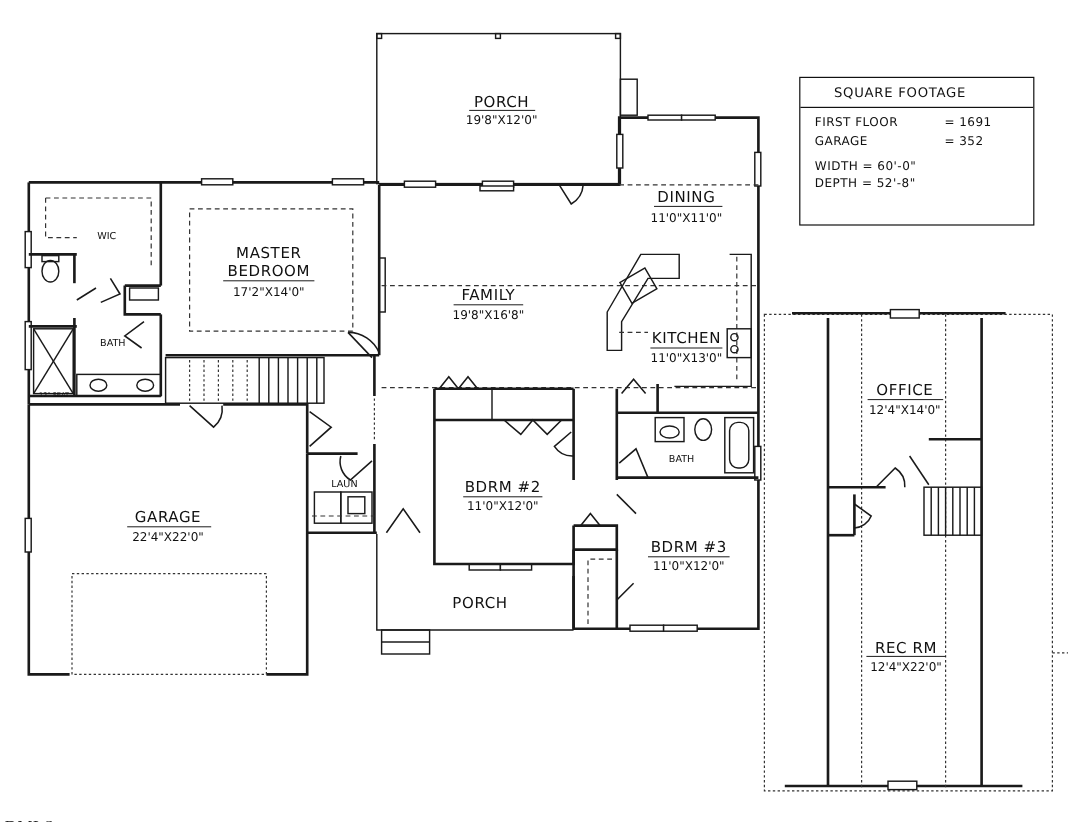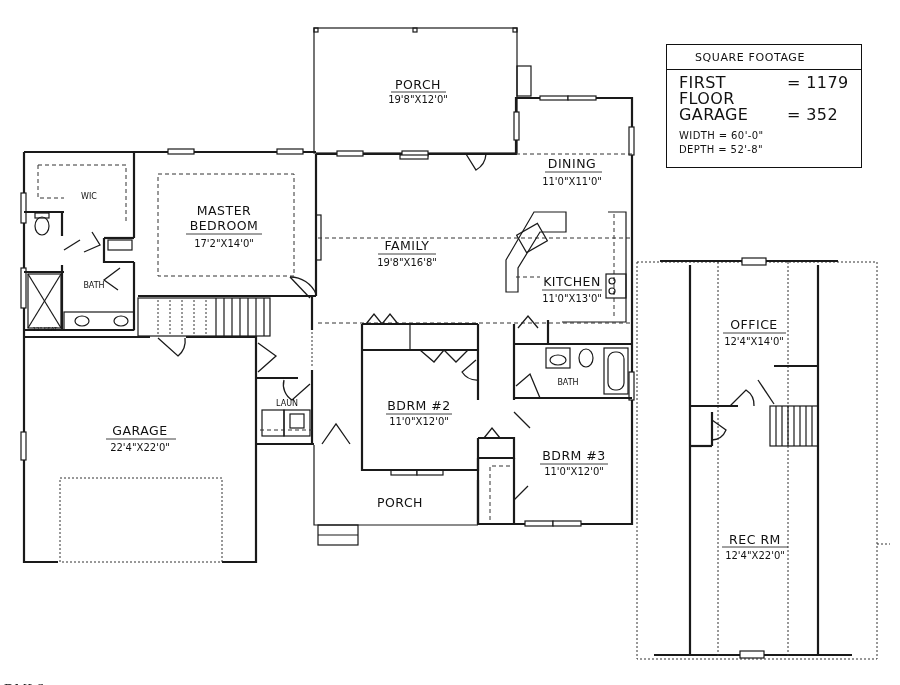--- a/index.html
+++ b/index.html
@@ -10,25 +10,25 @@
   .wt { fill:none; stroke:#1a1a1a; stroke-width:1.2; }
   .dash { fill:none; stroke:#333; stroke-width:1; stroke-dasharray:4 3; }
   .dot { fill:none; stroke:#333; stroke-width:1; stroke-dasharray:2 2; }
   .win { fill:#fff; stroke:#1a1a1a; stroke-width:1.2; }
   .door { fill:none; stroke:#1a1a1a; stroke-width:1.3; }
   .lbl { font-family:"DejaVu Sans", sans-serif; fill:#111; text-anchor:middle; }
   .room { font-size:12.5px; letter-spacing:0.5px; }
   .dim { font-size:10px; }
   .small { font-size:8px; }
   .tiny { font-size:5.5px; }
-  .sq-box { position:absolute; left:666px; top:44px; width:196px; height:124px;
+  .sq-box { position:absolute; left:666px; top:64px; width:196px; height:124px;
             border:1.5px solid #111; box-sizing:border-box; background:#fff; }
   .sq-title { height:24px; border-bottom:1.5px solid #111; font-size:11px;
               letter-spacing:0.6px; padding-left:28px; line-height:26px; color:#111; }
-  .sq-row { display:flex; font-size:16px; color:#111; letter-spacing:0.4px;
+  .sq-row { display:flex; font-size:10px; color:#111; letter-spacing:0.4px;
             padding-left:12px; line-height:16px; }
   .sq-row .k { width:108px; }
   .sq-gap { height:6px; }
   .sq-row2 { font-size:10px; color:#111; letter-spacing:0.4px; padding-left:12px; line-height:14px; }
   .mls { position:absolute; left:4px; top:646px; font-size:14px; color:#222;
          font-family:Liberation Serif, serif; letter-spacing:0.5px;margin-top:36px; }
 </style>
 </head>
 <body>
 
@@ -279,21 +279,21 @@
   <text x="755" y="544" class="lbl room">REC RM</text>
   <line x1="722" y1="547" x2="788" y2="547" stroke="#111" stroke-width="0.8"></line>
   <text x="755" y="559" class="lbl dim">12'4"X22'0"</text>
 </svg>
 
 <div class="sq-box">
   <div class="sq-title">SQUARE FOOTAGE</div>
   <div style="height:5px"></div>
   <div class="sq-row">
     <span class="k">FIRST FLOOR</span>
-    <span>= 1179</span>
+    <span>= 1691</span>
   </div>
   <div class="sq-row">
     <span class="k">GARAGE</span>
     <span>= 352</span>
   </div>
   <div class="sq-gap"></div>
   <div class="sq-row2">WIDTH = 60'-0"</div>
   <div class="sq-row2">DEPTH = 52'-8"</div>
 </div>
 

